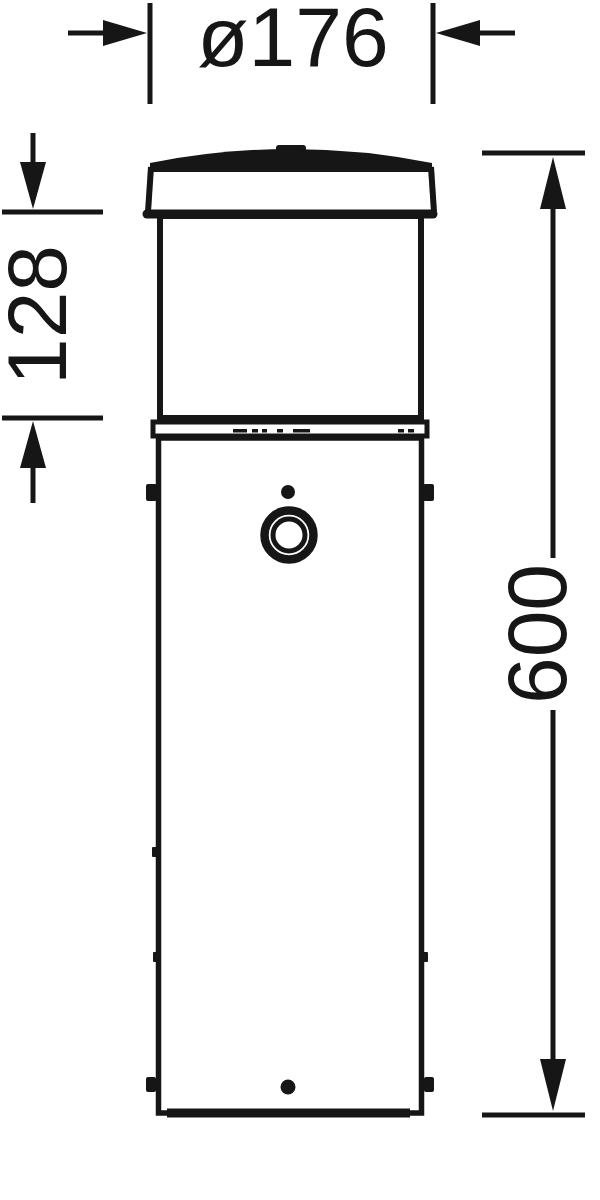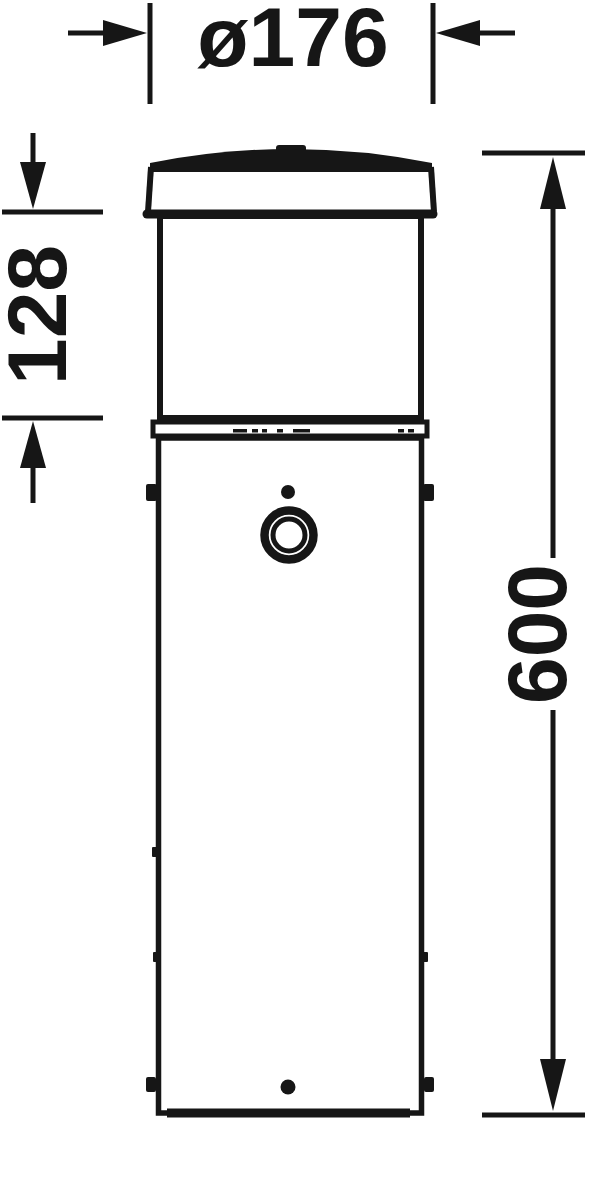--- a/index.html
+++ b/index.html
@@ -10,21 +10,20 @@
     margin: 0;
     padding: 0;
     background: var(--paper);
   }
   .canvas {
     position: relative;
     width: 600px;
     height: 1200px;
     background: var(--paper);
     overflow: hidden;
-    font-weight: bold;
   }
   svg { display: block; }
   .stroke {
     stroke: var(--ink);
     fill: none;
   }
   .fill {
     fill: var(--ink);
     stroke: none;
   }

